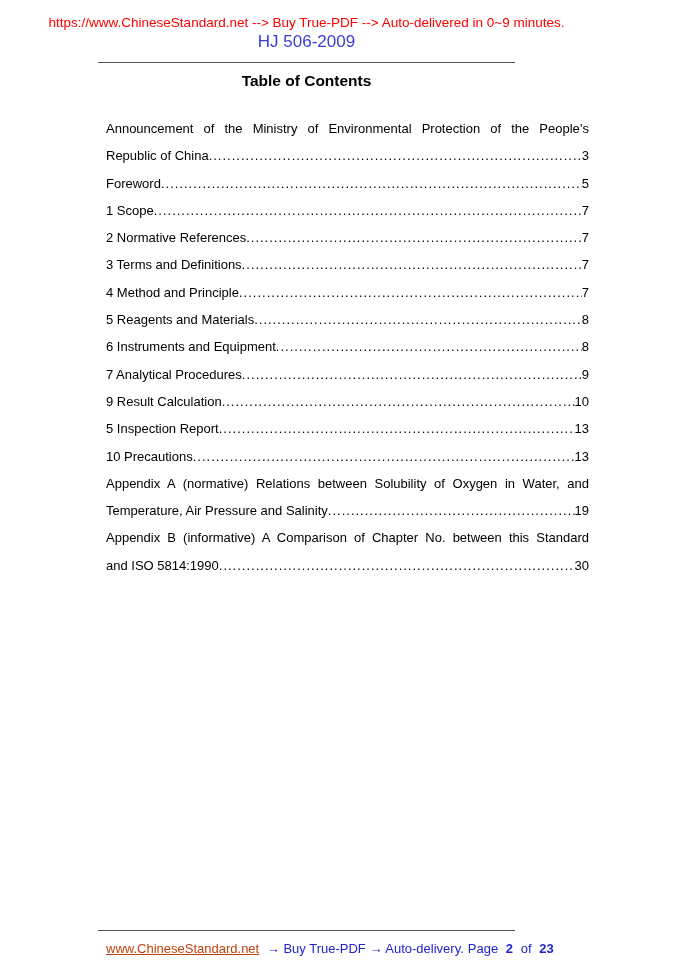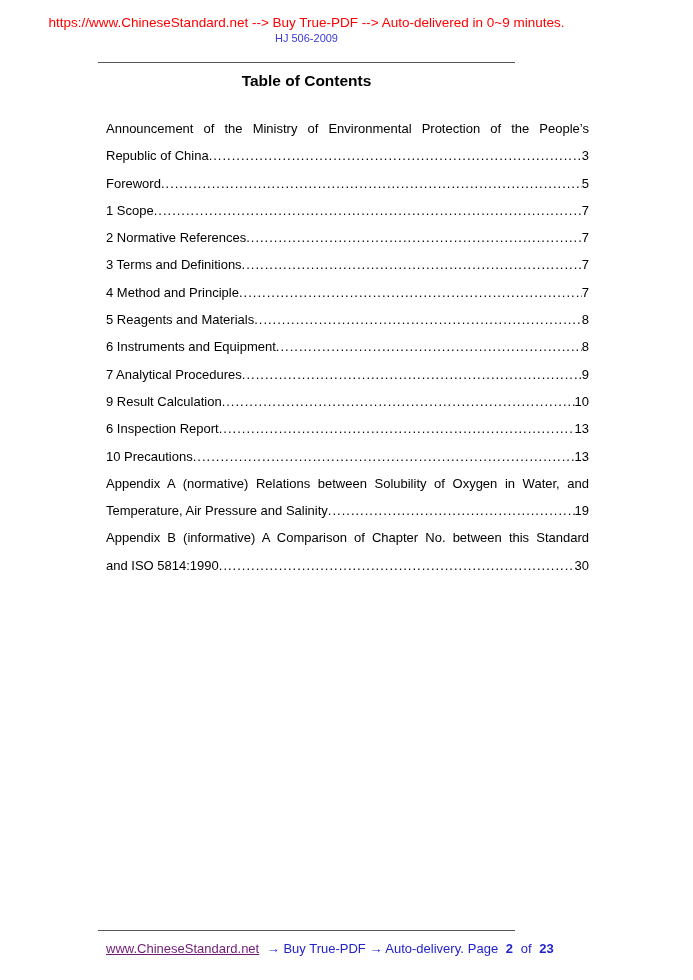--- a/index.html
+++ b/index.html
@@ -28,21 +28,21 @@
     font-size: 13.5px;
     cursor: pointer;
   }
   .doc-code {
     position: absolute;
     top: 32px;
     left: 0;
     width: 100%;
     text-align: center;
     color: #3b3bd4;
-    font-size: 11px;
+    font-size: 17px;
   }
   .header-rule {
     position: absolute;
     top: 62px;
     left: 98px;
     right: 98px;
     border-top: 1px solid #555555;
   }
   .toc-title {
     position: absolute;
@@ -98,21 +98,21 @@
     display: flex;
     justify-content: space-between;
     align-items: baseline;
     font-size: 13px;
     color: #2323cc;
   }
   .footer-left { white-space: nowrap; }
   .footer-link {
     text-decoration: underline;
     cursor: pointer;
-    color: #701a75;
+    color: #c2410c;
     margin-top: 29px;
   }
   .footer-tagline { margin-left: 4px; margin-top: 25px; }
   .footer-right { white-space: nowrap; }
   .footer-right span { margin-left: 4px; }
   .footer-right .pg-num { font-weight: bold; }
 </style>
 </head>
 <body>
 
@@ -193,21 +193,21 @@
       </div>
       <div class="toc-entry">
         <div class="toc-last-line">
           <span class="toc-last-label">9 Result Calculation</span>
           <span class="toc-dots"></span>
           <span class="toc-page">10</span>
         </div>
       </div>
       <div class="toc-entry">
         <div class="toc-last-line">
-          <span class="toc-last-label">6 Inspection Report</span>
+          <span class="toc-last-label">5 Inspection Report</span>
           <span class="toc-dots"></span>
           <span class="toc-page">13</span>
         </div>
       </div>
       <div class="toc-entry">
         <div class="toc-last-line">
           <span class="toc-last-label">10 Precautions</span>
           <span class="toc-dots"></span>
           <span class="toc-page">13</span>
         </div>

